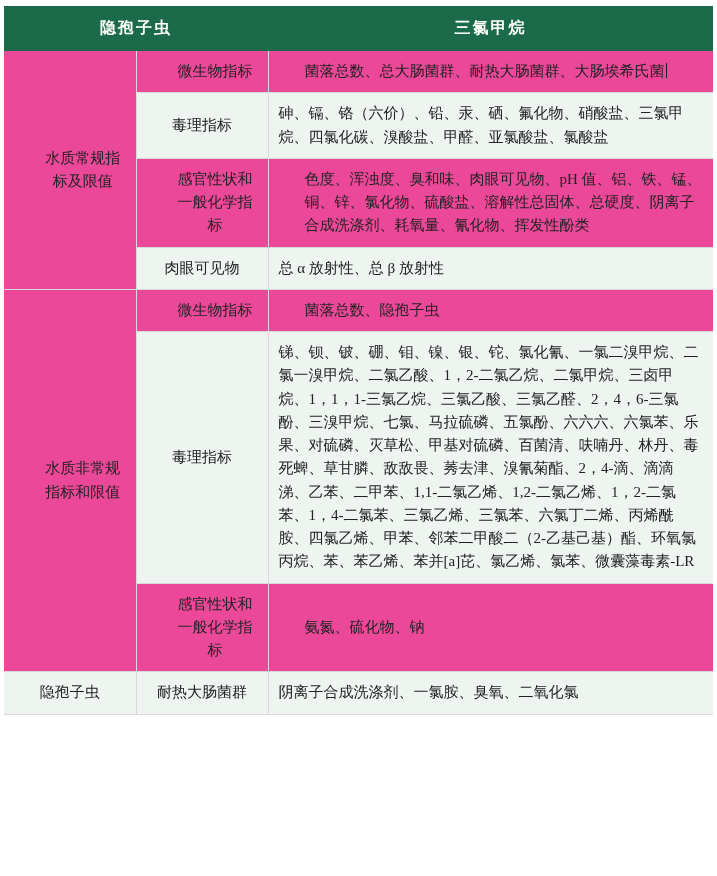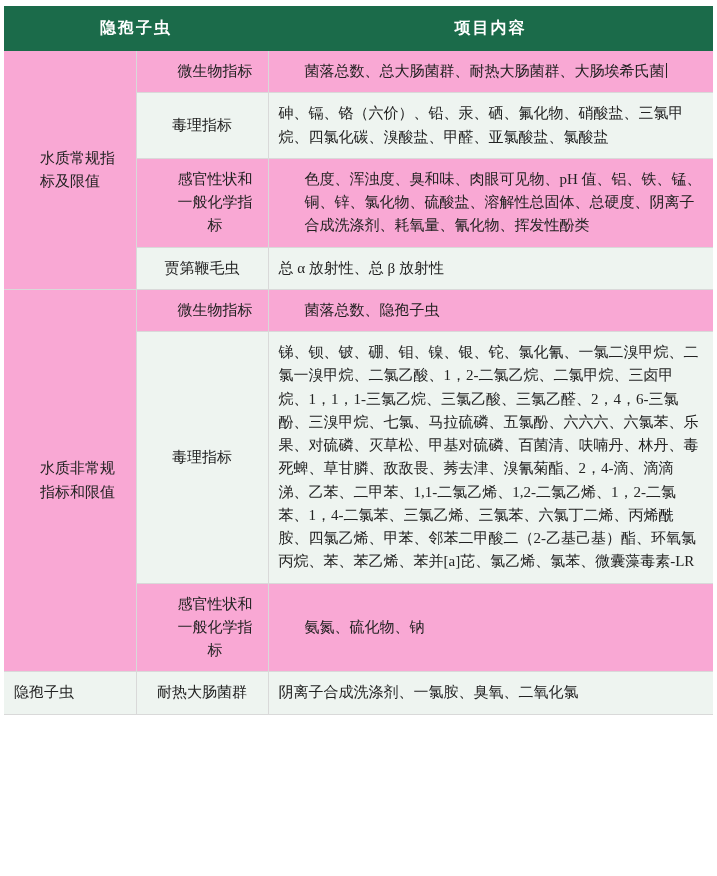--- a/index.html
+++ b/index.html
@@ -34,39 +34,40 @@
     border: none;
   }
   table.spec-table td {
     border-bottom: 1px solid #d9d9d9;
     padding: 9px 10px;
     vertical-align: middle;
     line-height: 1.55;
   }
   td.col-a {
     width: 104px;
+    text-align: center;
     font-size: 15px;
     border-right: 1px solid #d9d9d9;
   }
   td.col-b {
     width: 148px;
     text-align: center;
     font-size: 15px;
     border-right: 1px solid #d9d9d9;
   }
   td.col-c {
     text-align: left;
     font-size: 15px;
     margin-top: 42px;
   }
   tr.shaded td {
     background: #eef4f0;
   }
   tr.plain td {
-    background: #f9a8d4;
+    background: #ec4899;
     padding-left: 36px;
   }
   .group-div td {
     border-top: 1px solid #8fae9d;
   }
   th.h-a {
     width: 252px;
   }
   .caret {
     display: inline-block;
@@ -78,39 +79,39 @@
   }
 </style>
 </head>
 <body>
 
 <div class="table-wrap">
   <table class="spec-table">
     <thead>
       <tr>
         <th class="h-a" colspan="2">隐孢子虫</th>
-        <th>项目内容</th>
+        <th>三氯甲烷</th>
       </tr>
     </thead>
     <tbody>
         <tr class="plain">
           <td class="col-a" rowspan="4">水质常规指标及限值</td>
           <td class="col-b">微生物指标</td>
           <td class="col-c">菌落总数、总大肠菌群、耐热大肠菌群、大肠埃希氏菌<span class="caret"></span></td>
         </tr>
         <tr class="shaded">
           <td class="col-b">毒理指标</td>
           <td class="col-c">砷、镉、铬（六价）、铅、汞、硒、氟化物、硝酸盐、三氯甲烷、四氯化碳、溴酸盐、甲醛、亚氯酸盐、氯酸盐</td>
         </tr>
         <tr class="plain">
           <td class="col-b">感官性状和一般化学指标</td>
           <td class="col-c">色度、浑浊度、臭和味、肉眼可见物、pH 值、铝、铁、锰、铜、锌、氯化物、硫酸盐、溶解性总固体、总硬度、阴离子合成洗涤剂、耗氧量、氰化物、挥发性酚类</td>
         </tr>
         <tr class="shaded">
-          <td class="col-b">贾第鞭毛虫</td>
+          <td class="col-b">肉眼可见物</td>
           <td class="col-c">总 α 放射性、总 β 放射性</td>
         </tr>
         <tr class="plain group-div">
           <td class="col-a" rowspan="3">水质非常规指标和限值</td>
           <td class="col-b">微生物指标</td>
           <td class="col-c">菌落总数、隐孢子虫</td>
         </tr>
         <tr class="shaded">
           <td class="col-b">毒理指标</td>
           <td class="col-c">锑、钡、铍、硼、钼、镍、银、铊、氯化氰、一氯二溴甲烷、二氯一溴甲烷、二氯乙酸、1，2-二氯乙烷、二氯甲烷、三卤甲烷、1，1，1-三氯乙烷、三氯乙酸、三氯乙醛、2，4，6-三氯酚、三溴甲烷、七氯、马拉硫磷、五氯酚、六六六、六氯苯、乐果、对硫磷、灭草松、甲基对硫磷、百菌清、呋喃丹、林丹、毒死蜱、草甘膦、敌敌畏、莠去津、溴氰菊酯、2，4-滴、滴滴涕、乙苯、二甲苯、1,1-二氯乙烯、1,2-二氯乙烯、1，2-二氯苯、1，4-二氯苯、三氯乙烯、三氯苯、六氯丁二烯、丙烯酰胺、四氯乙烯、甲苯、邻苯二甲酸二（2-乙基己基）酯、环氧氯丙烷、苯、苯乙烯、苯并[a]芘、氯乙烯、氯苯、微囊藻毒素-LR</td>

